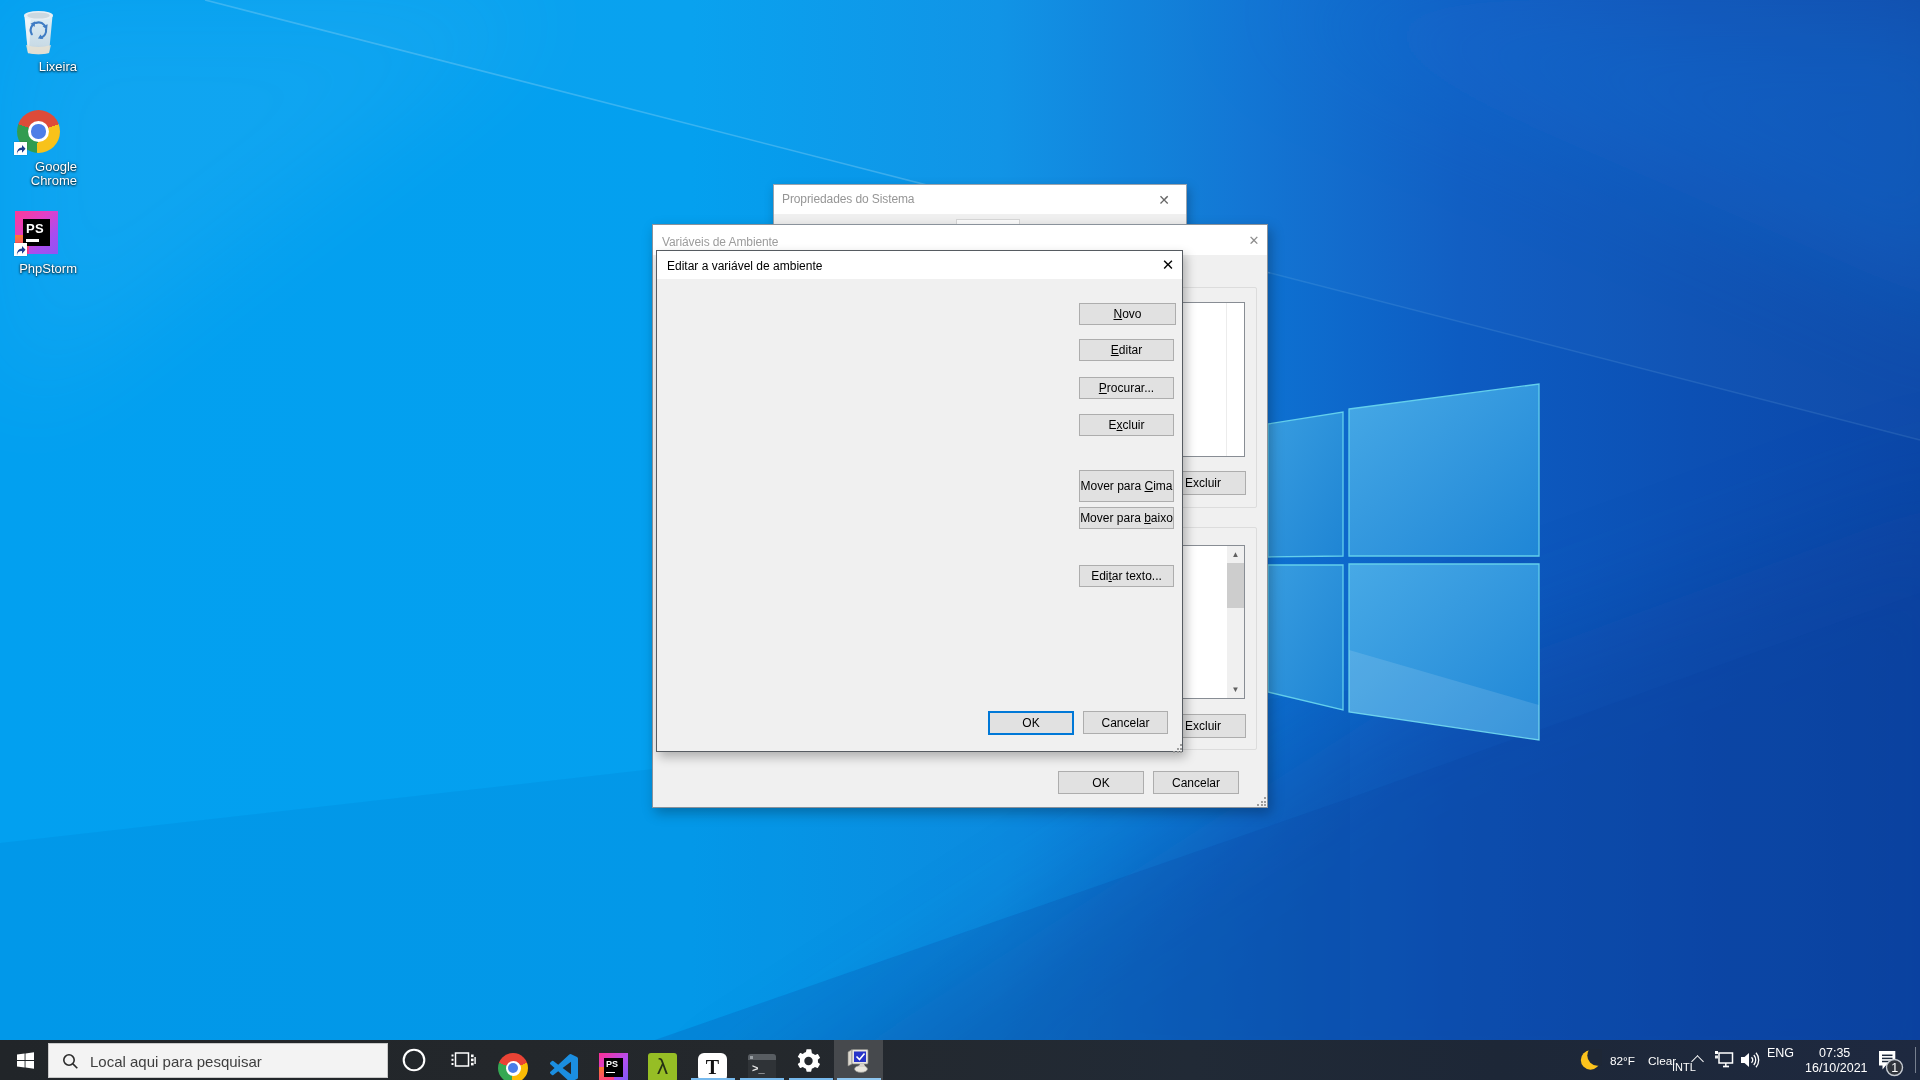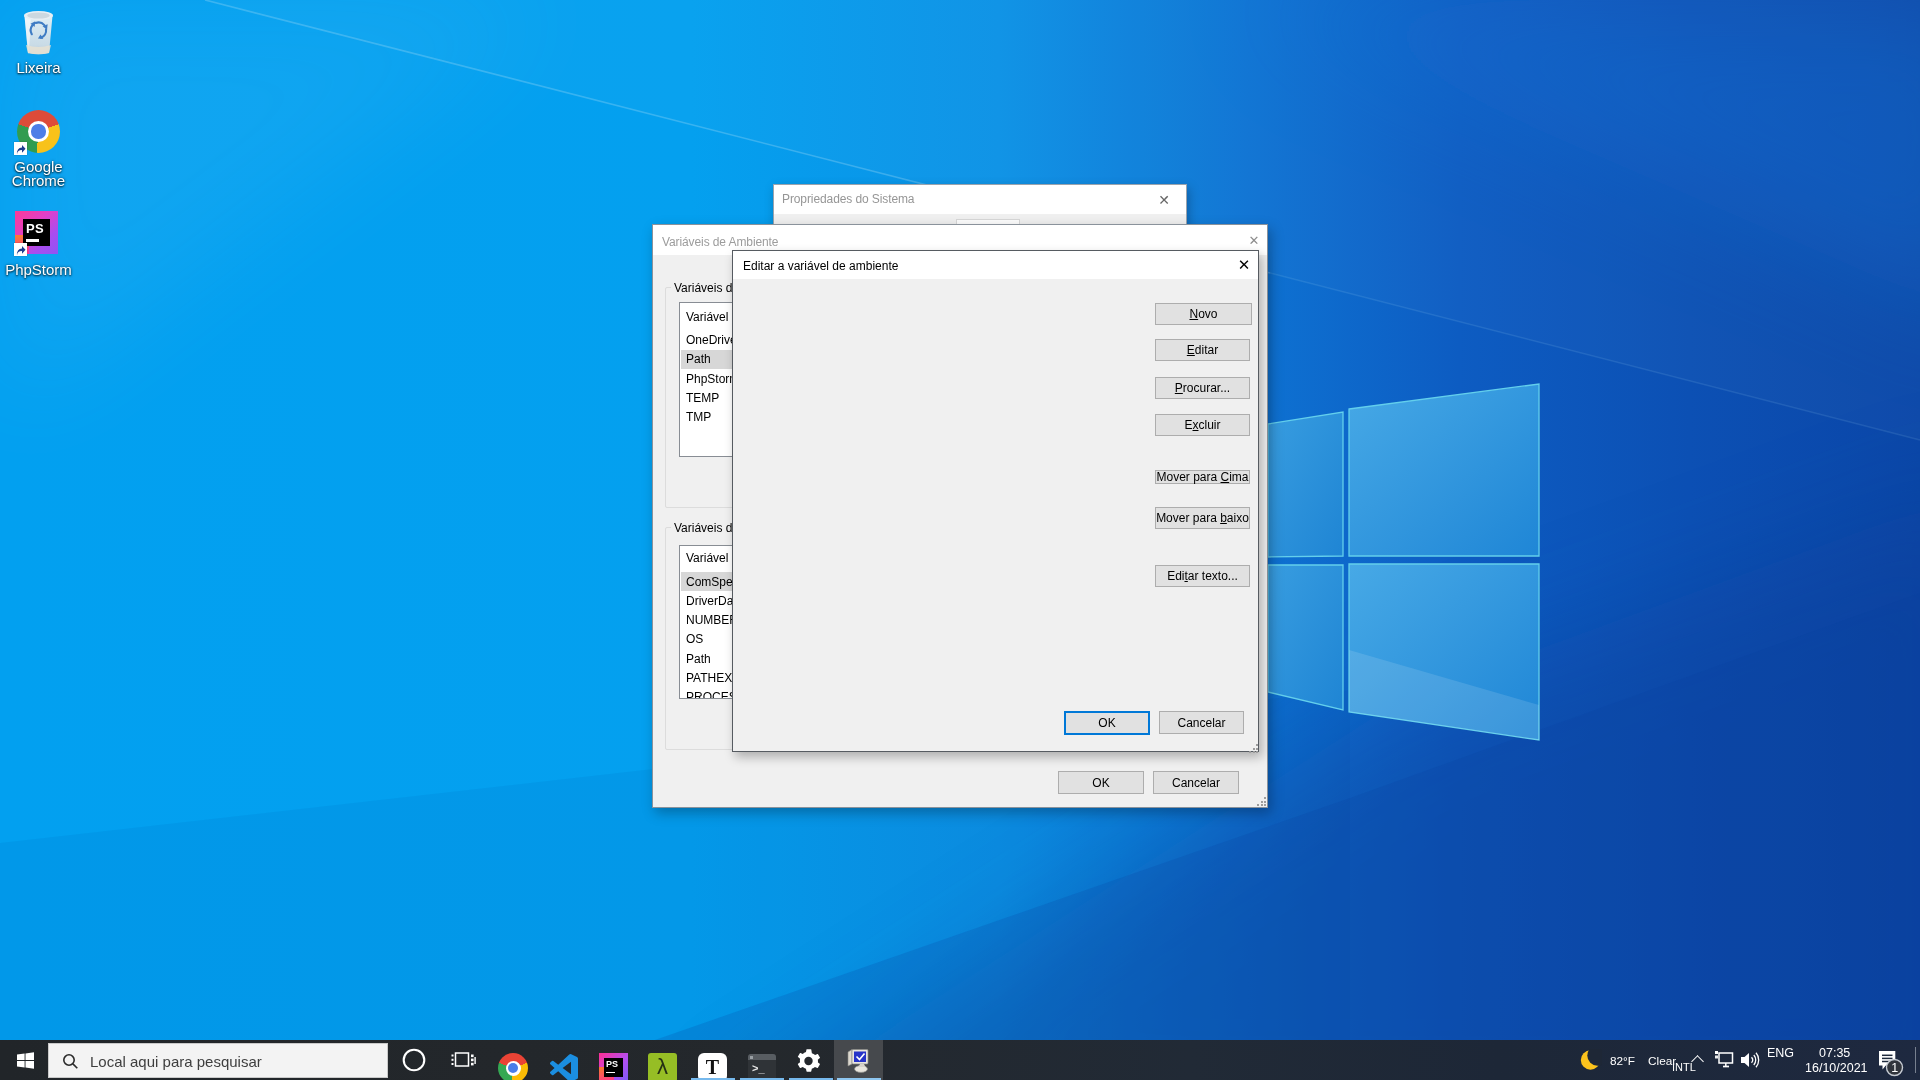--- a/index.html
+++ b/index.html
@@ -10,21 +10,21 @@
 .win{position:absolute;background:#f0f0f0}
 .tbar{position:absolute;left:0;top:0;right:0;background:#fff}
 .ttext{position:absolute;font-size:12px;white-space:nowrap}
 .btn{position:absolute;background:#e1e1e1;border:1px solid #adadad;font-size:12px;color:#000;display:flex;align-items:center;justify-content:center;white-space:nowrap}
 .gb{position:absolute;border:1px solid #dcdcdc;border-radius:2px}
 .gblab{position:absolute;background:#f0f0f0;font-size:12px;padding:0 3px;white-space:nowrap}
 .lv{position:absolute;background:#fff;border:1px solid #888d94;overflow:hidden}
 .lvtxt{position:absolute;font-size:12px;color:#000;white-space:nowrap}
 .xbtn{position:absolute;font-size:15px;display:flex;align-items:center;justify-content:center}
 
-.dlabel{position:absolute;color:#fff;font-size:15px;text-align:center;text-shadow:0 1px 2px rgba(0,0,0,.8),0 0 3px rgba(0,0,0,.55);white-space:nowrap}
+.dlabel{position:absolute;color:#fff;font-size:13px;text-align:right;text-shadow:0 1px 2px rgba(0,0,0,.8),0 0 3px rgba(0,0,0,.55);white-space:nowrap}
 
 #taskbar{position:absolute;left:0;top:1040px;width:1920px;height:40px;background:linear-gradient(90deg,#212529 0%,#24282c 40%,#212a36 62%,#1d2737 78%,#1e2940 100%)}
 .tray{position:absolute;color:#fff;font-size:12px;white-space:nowrap}
 #rowlines{position:absolute;left:0;top:3px;width:100%;height:380px;background:repeating-linear-gradient(to bottom,transparent 0,transparent 18.2px,#ededed 18.2px,#ededed 19.2px)}
 .grip{position:absolute;width:9px;height:9px}
 .grip i{position:absolute;width:2px;height:2px;background:#9d9d9d}
 </style></head>
 <body>
 <svg id="wall" viewBox="0 0 1920 1080" preserveAspectRatio="none">
 <defs>
@@ -178,37 +178,37 @@
  <div class="grip" style="left:604px;top:572px">
       <i style="left:7px;top:0"></i>
       <i style="left:7px;top:3.5px"></i>
       <i style="left:3.5px;top:3.5px"></i>
       <i style="left:7px;top:7px"></i>
       <i style="left:3.5px;top:7px"></i>
       <i style="left:0;top:7px"></i>
     </div>
 </div>
 
-<div class="win" id="editvar" style="left:732px;top:250px;width:527px;height:502px;border:1px solid #565b61;box-shadow:3px 5px 10px rgba(0,0,0,.28)">
+<div class="win" id="editvar" style="left:656px;top:250px;width:527px;height:502px;border:1px solid #565b61;box-shadow:3px 5px 10px rgba(0,0,0,.28)">
  <div class="tbar" style="height:28px"></div>
  <div class="ttext" style="left:10px;top:8px;color:#000">Editar a variável de ambiente</div>
  <div class="xbtn" style="left:504px;top:7px;width:14px;height:14px;color:#000">✕</div>
  <div class="btn" style="left:422px;top:52px;width:97px;height:22px">
       <span><u>N</u>ovo</span>
     </div>
  <div class="btn" style="left:422px;top:88px;width:95px;height:22px">
       <span><u>E</u>ditar</span>
     </div>
  <div class="btn" style="left:422px;top:126px;width:95px;height:22px">
       <span><u>P</u>rocurar...</span>
     </div>
  <div class="btn" style="left:422px;top:163px;width:95px;height:22px">
       <span>E<u>x</u>cluir</span>
     </div>
- <div class="btn" style="left:422px;top:219px;width:95px;height:14px">
+ <div class="btn" style="left:422px;top:219px;width:95px;height:32px">
       <span>Mover para <u>C</u>ima</span>
     </div>
  <div class="btn" style="left:422px;top:256px;width:95px;height:22px">
       <span>Mover para <u>b</u>aixo</span>
     </div>
  <div class="btn" style="left:422px;top:314px;width:95px;height:22px">
       <span>Edi<u>t</u>ar texto...</span>
     </div>
  <div class="btn" style="left:331px;top:460px;width:86px;height:24px;border:2px solid #0078d7">OK</div>
  <div class="btn" style="left:426px;top:460px;width:85px;height:23px">Cancelar</div>

